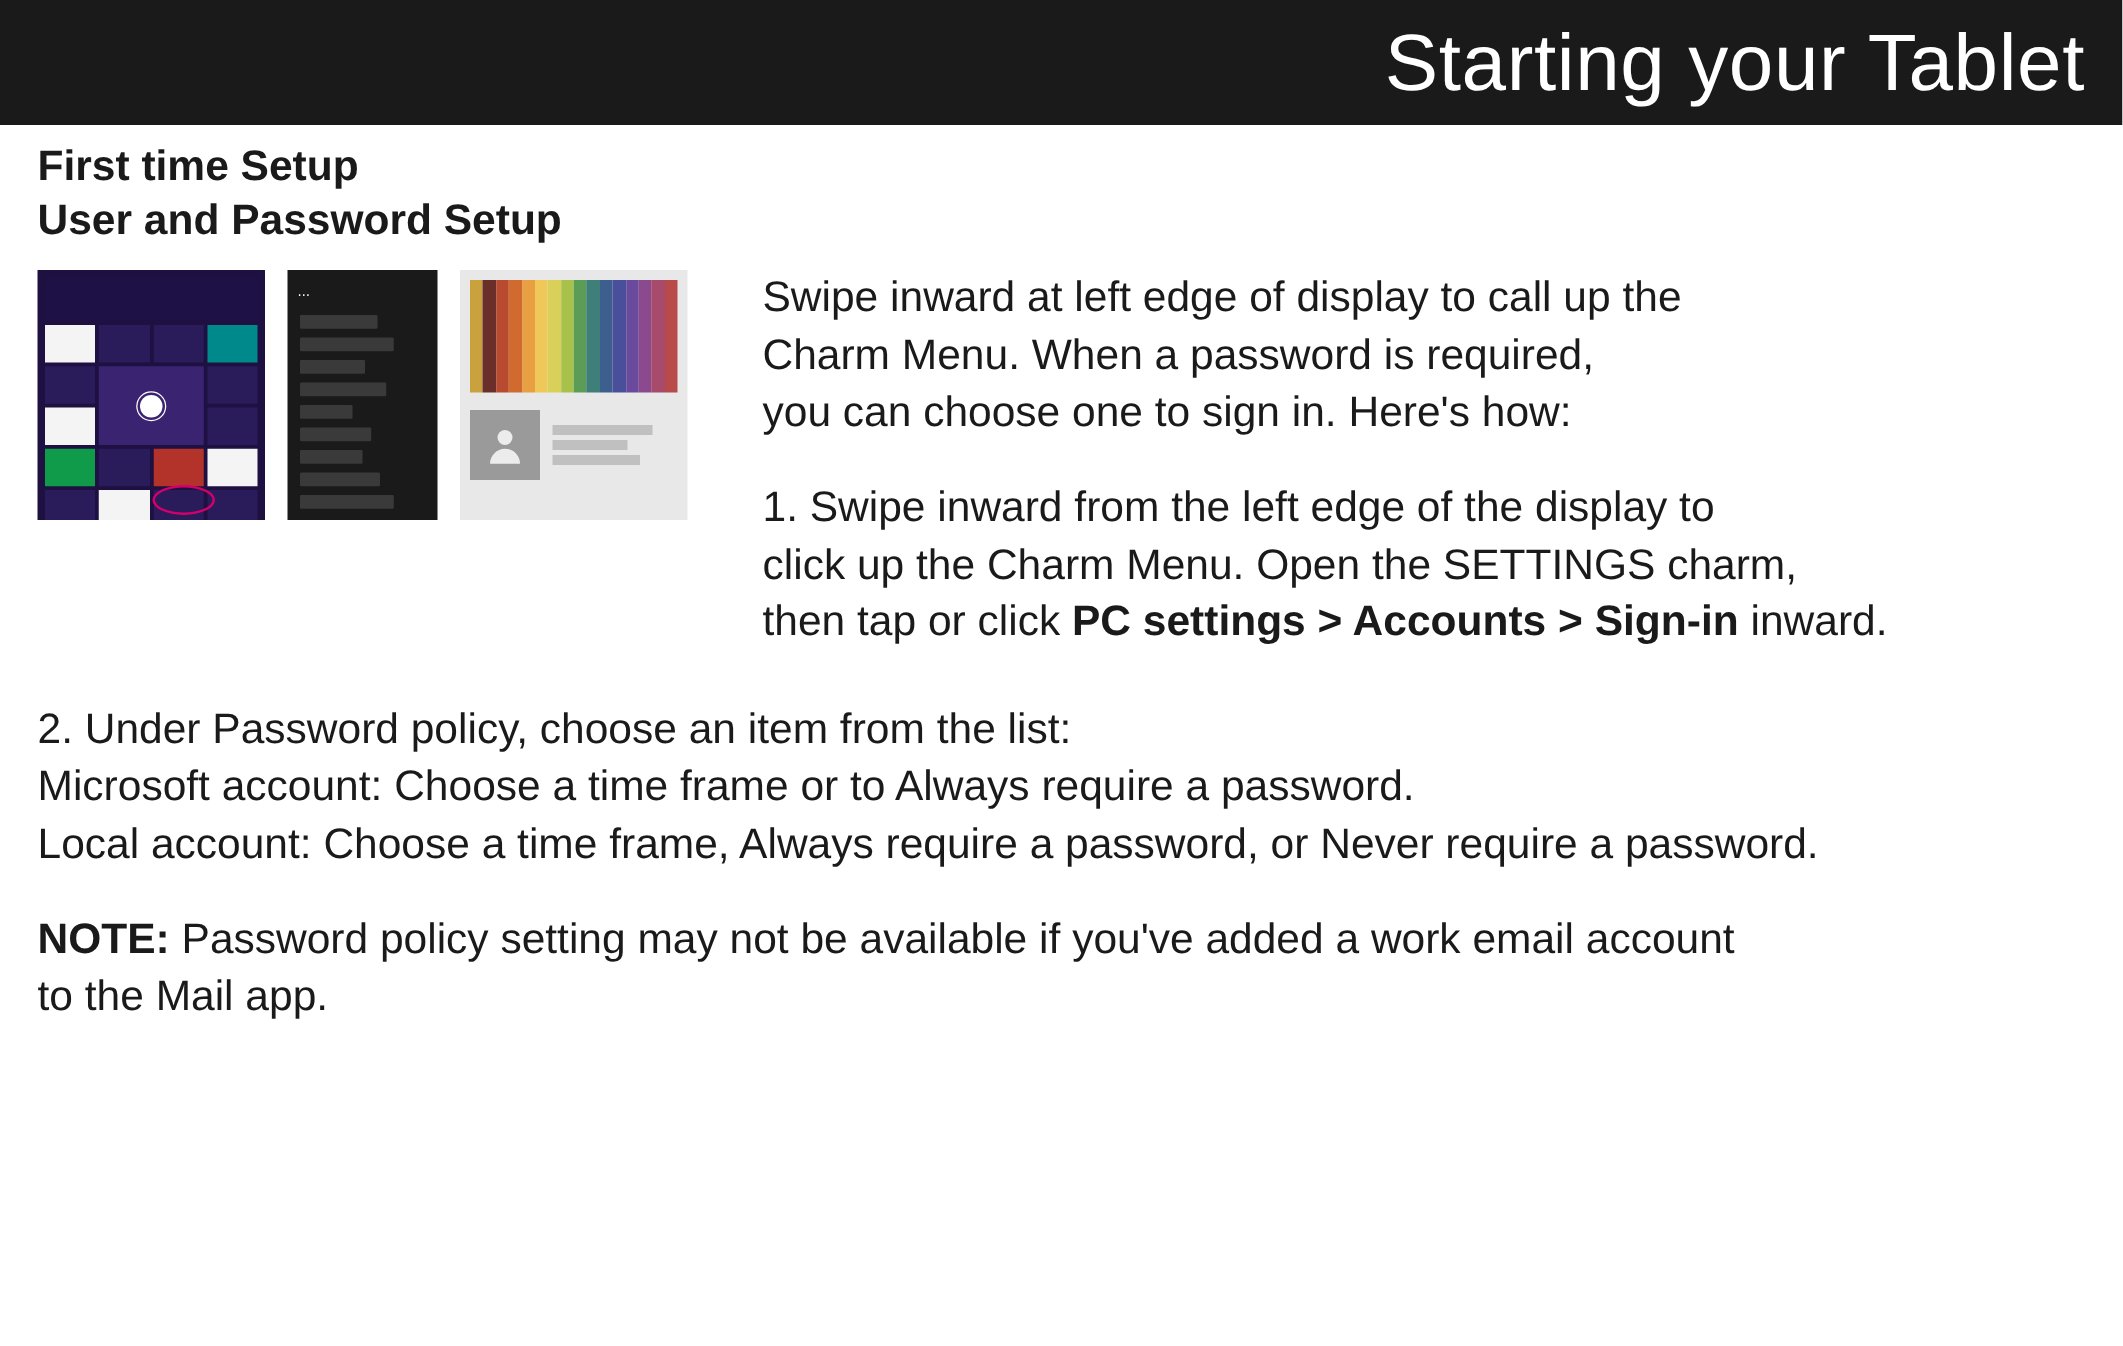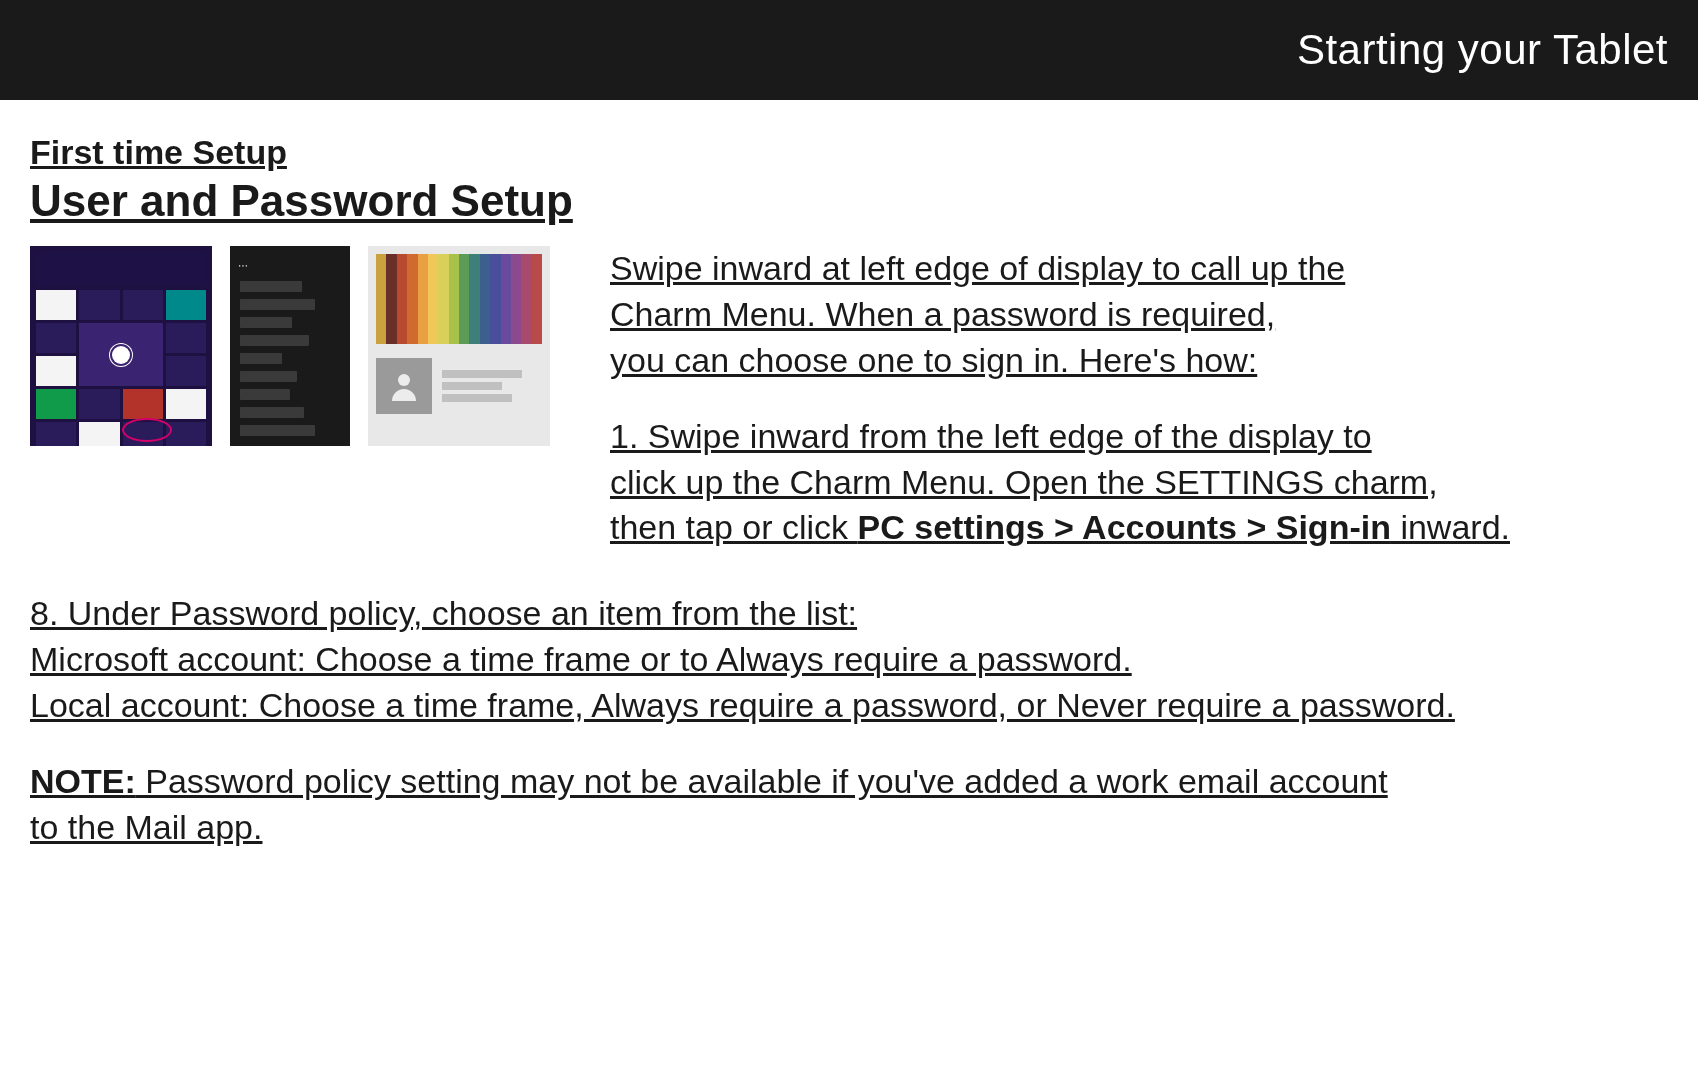--- a/index.html
+++ b/index.html
@@ -13,43 +13,42 @@
   .header-band {
     background: #1a1a1a;
     color: #ffffff;
     width: 100%;
     height: 100px;
     display: flex;
     align-items: center;
     justify-content: flex-end;
     padding-right: 30px;
     box-sizing: border-box;
-    font-size: 42px;
+    font-size: 64px;
     font-weight: 300;
     letter-spacing: 0.5px;
     padding-left: 26px;
   }
   .content {
-    padding: 33px 30px 30px 30px;
+    padding: 14px 30px 30px 30px;
     box-sizing: border-box;
-    text-decoration: underline;
   }
   .heading {
     font-weight: 700;
     font-size: 34px;
     margin-bottom: 4px;
   }
   .para {
     font-size: 34px;
     line-height: 1.35;
     margin-bottom: 34px;
   }
   .sub-heading {
     font-weight: 700;
-    font-size: 44px;
+    font-size: 34px;
     margin-bottom: 20px;
   }
   .row {
     display: flex;
     gap: 40px;
     margin-bottom: 40px;
   }
   .shots {
     display: flex;
     gap: 18px;
@@ -236,21 +235,21 @@
       <div class="gap"></div>
       <div>1. Swipe inward from the left edge of the display to</div>
       <div>click up the Charm Menu. Open the SETTINGS charm,</div>
       <div>
         <span>then tap or click </span><span class="b">PC settings &gt; Accounts &gt; Sign-in</span><span> inward.</span>
       </div>
     </div>
   </div>
 
   <div class="bottom">
-    <div>8. Under Password policy, choose an item from the list:</div>
+    <div>2. Under Password policy, choose an item from the list:</div>
     <div>Microsoft account: Choose a time frame or to Always require a password.</div>
     <div>Local account: Choose a time frame, Always require a password, or Never require a password.</div>
     <div class="gap"></div>
     <div>
       <span class="b">NOTE:</span><span> Password policy setting may not be available if you've added a work email account</span>
     </div>
     <div>to the Mail app.</div>
   </div>
 
 </div>

